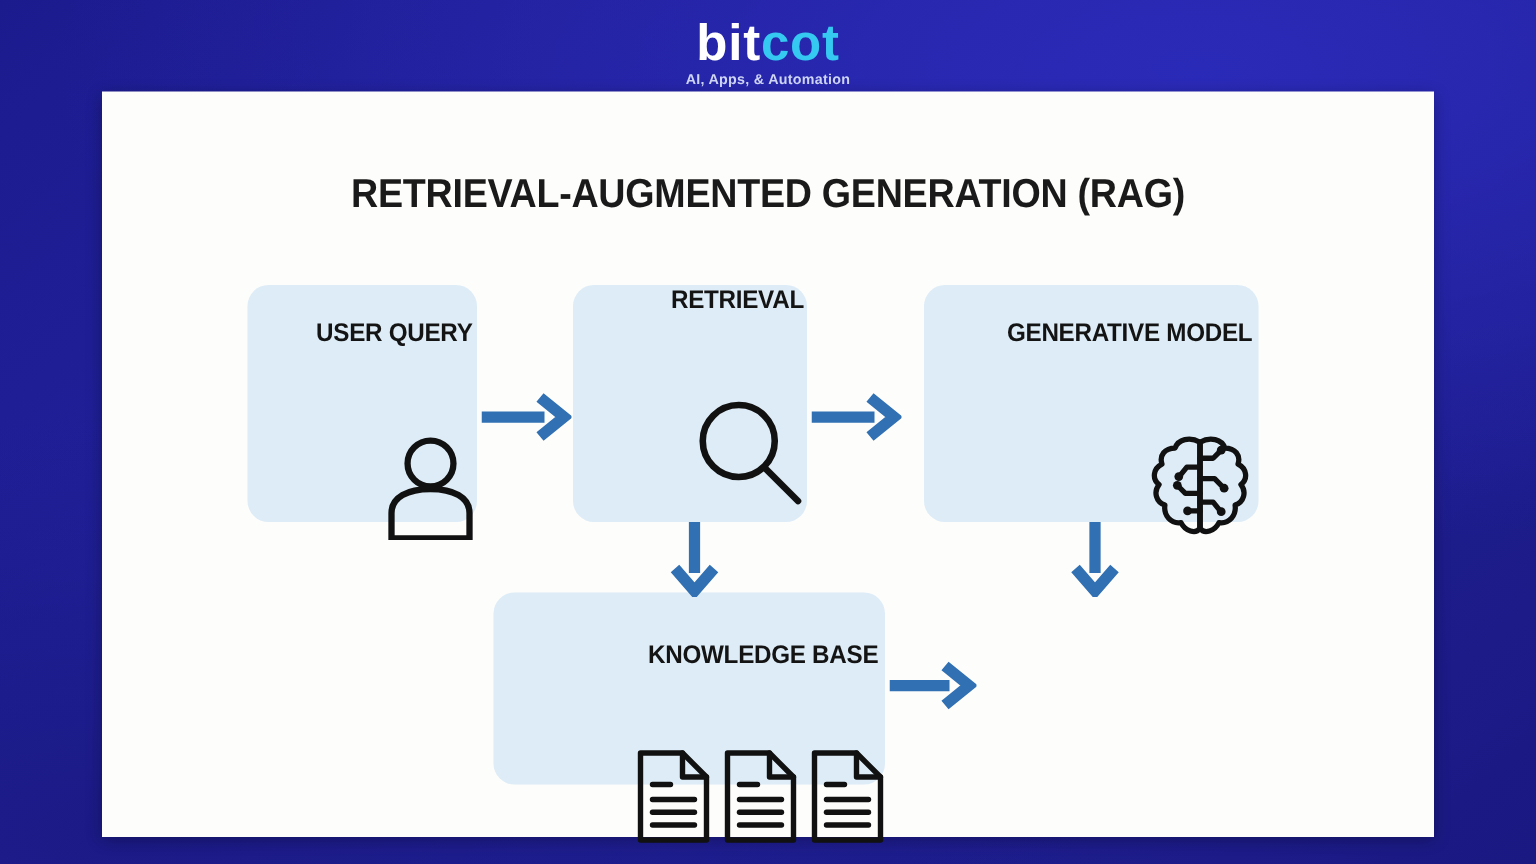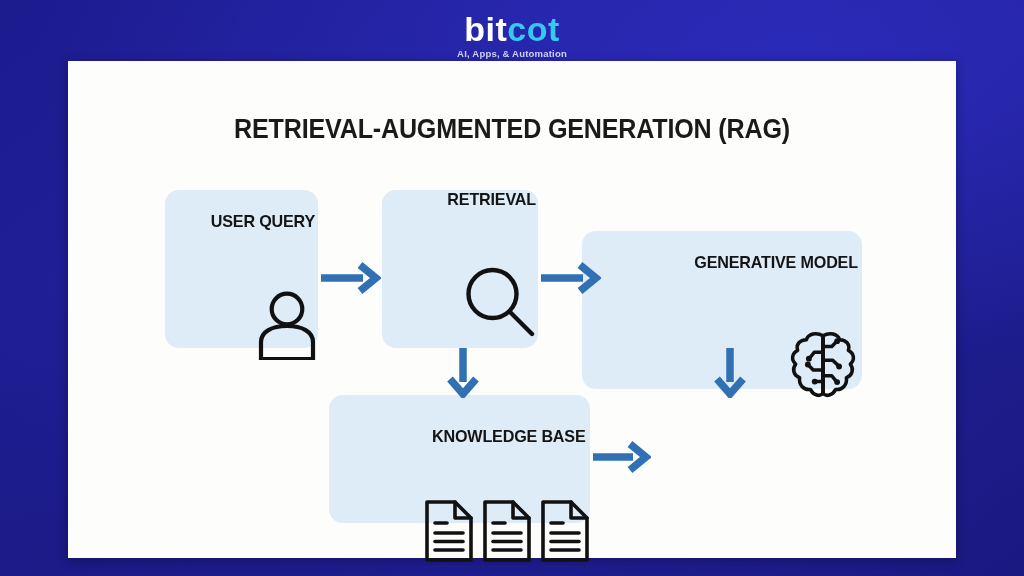--- a/index.html
+++ b/index.html
@@ -84,21 +84,21 @@
   }
   .node-icon {
     display: flex;
     align-items: center;
     justify-content: center;
   }
 
   
   #node-user      { left:  97px; top: 129px; width: 153px; height: 158px; padding-top: 22px; }
   #node-retrieval { left: 314px; top: 129px; width: 156px; height: 158px; }
-  #node-genmodel  { left: 514px; top: 129px; width: 280px; height: 158px; padding-top: 22px; margin-top: 41px; }
+  #node-genmodel  { left: 548px; top: 129px; width: 223px; height: 158px; padding-top: 22px; }
   #node-kb        { left: 261px; top: 334px; width: 261px; height: 128px; padding-top: 32px; }
   #node-response  { left: 580px; top: 334px; width: 157px; height: 128px; padding-top: 16px; }
 
   #node-user      .node-icon { margin-top: 14px; }
   #node-retrieval .node-icon { margin-top: 10px; }
   #node-genmodel  .node-icon { margin-top: 10px; }
   #node-kb        .node-icon { margin-top: 8px; gap: 8px; }
   #node-response  .node-icon { margin-top: 6px; }
 
   

